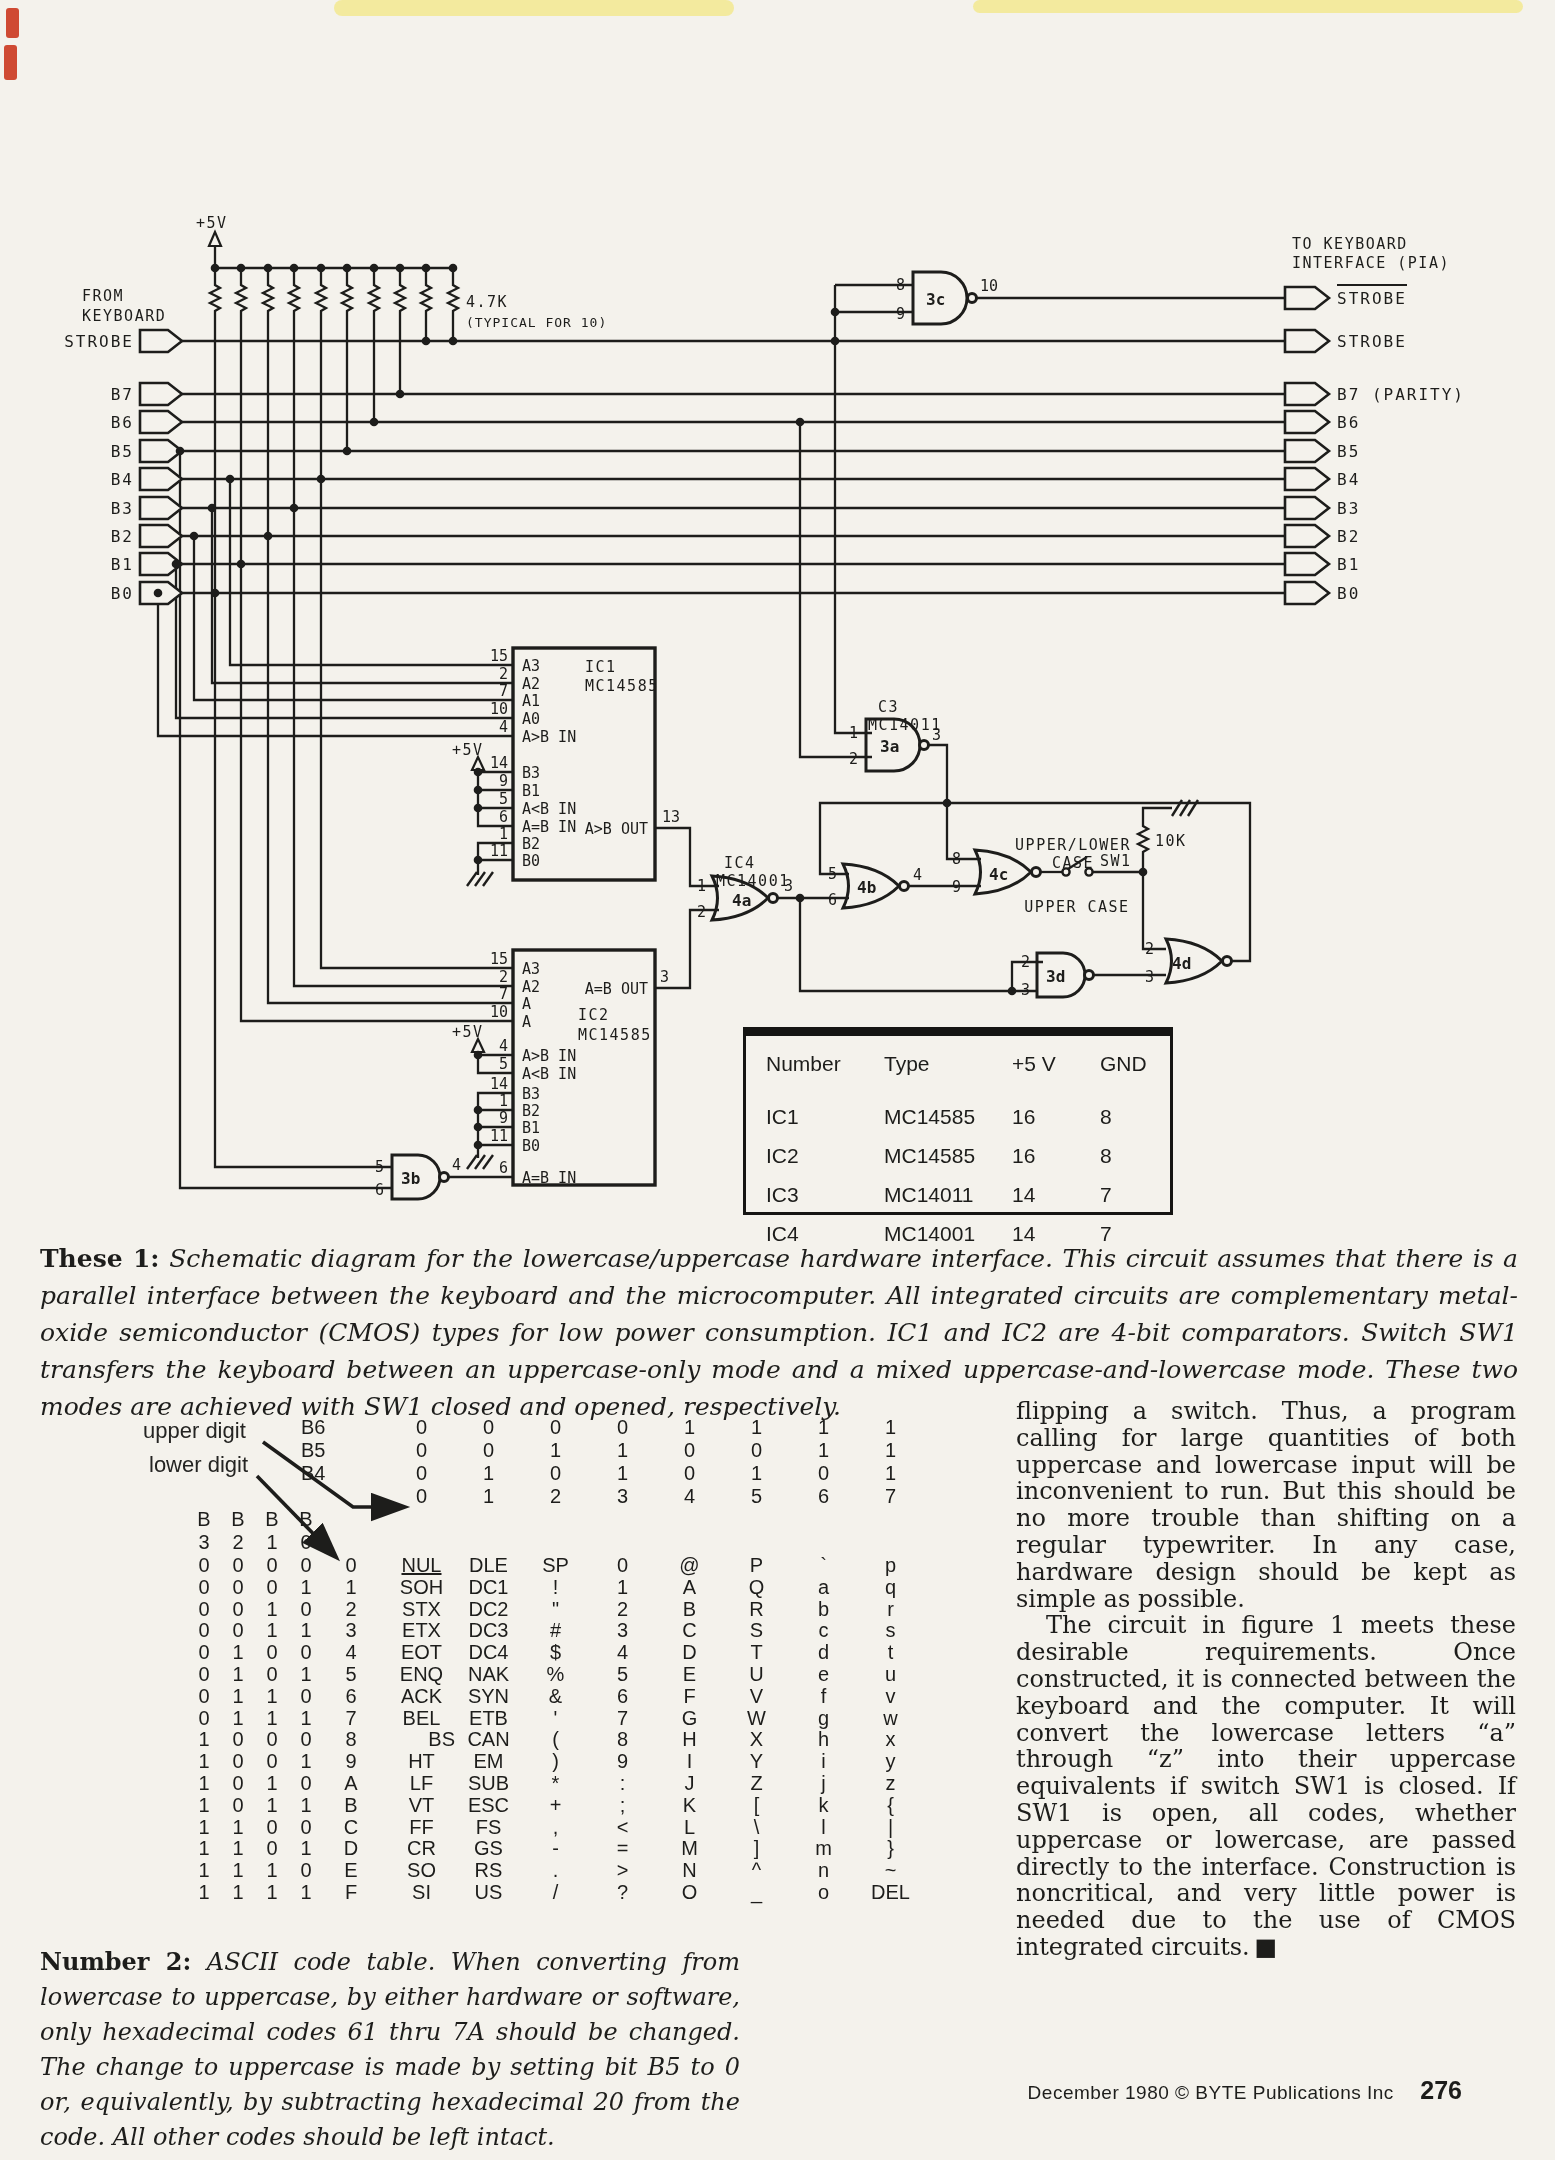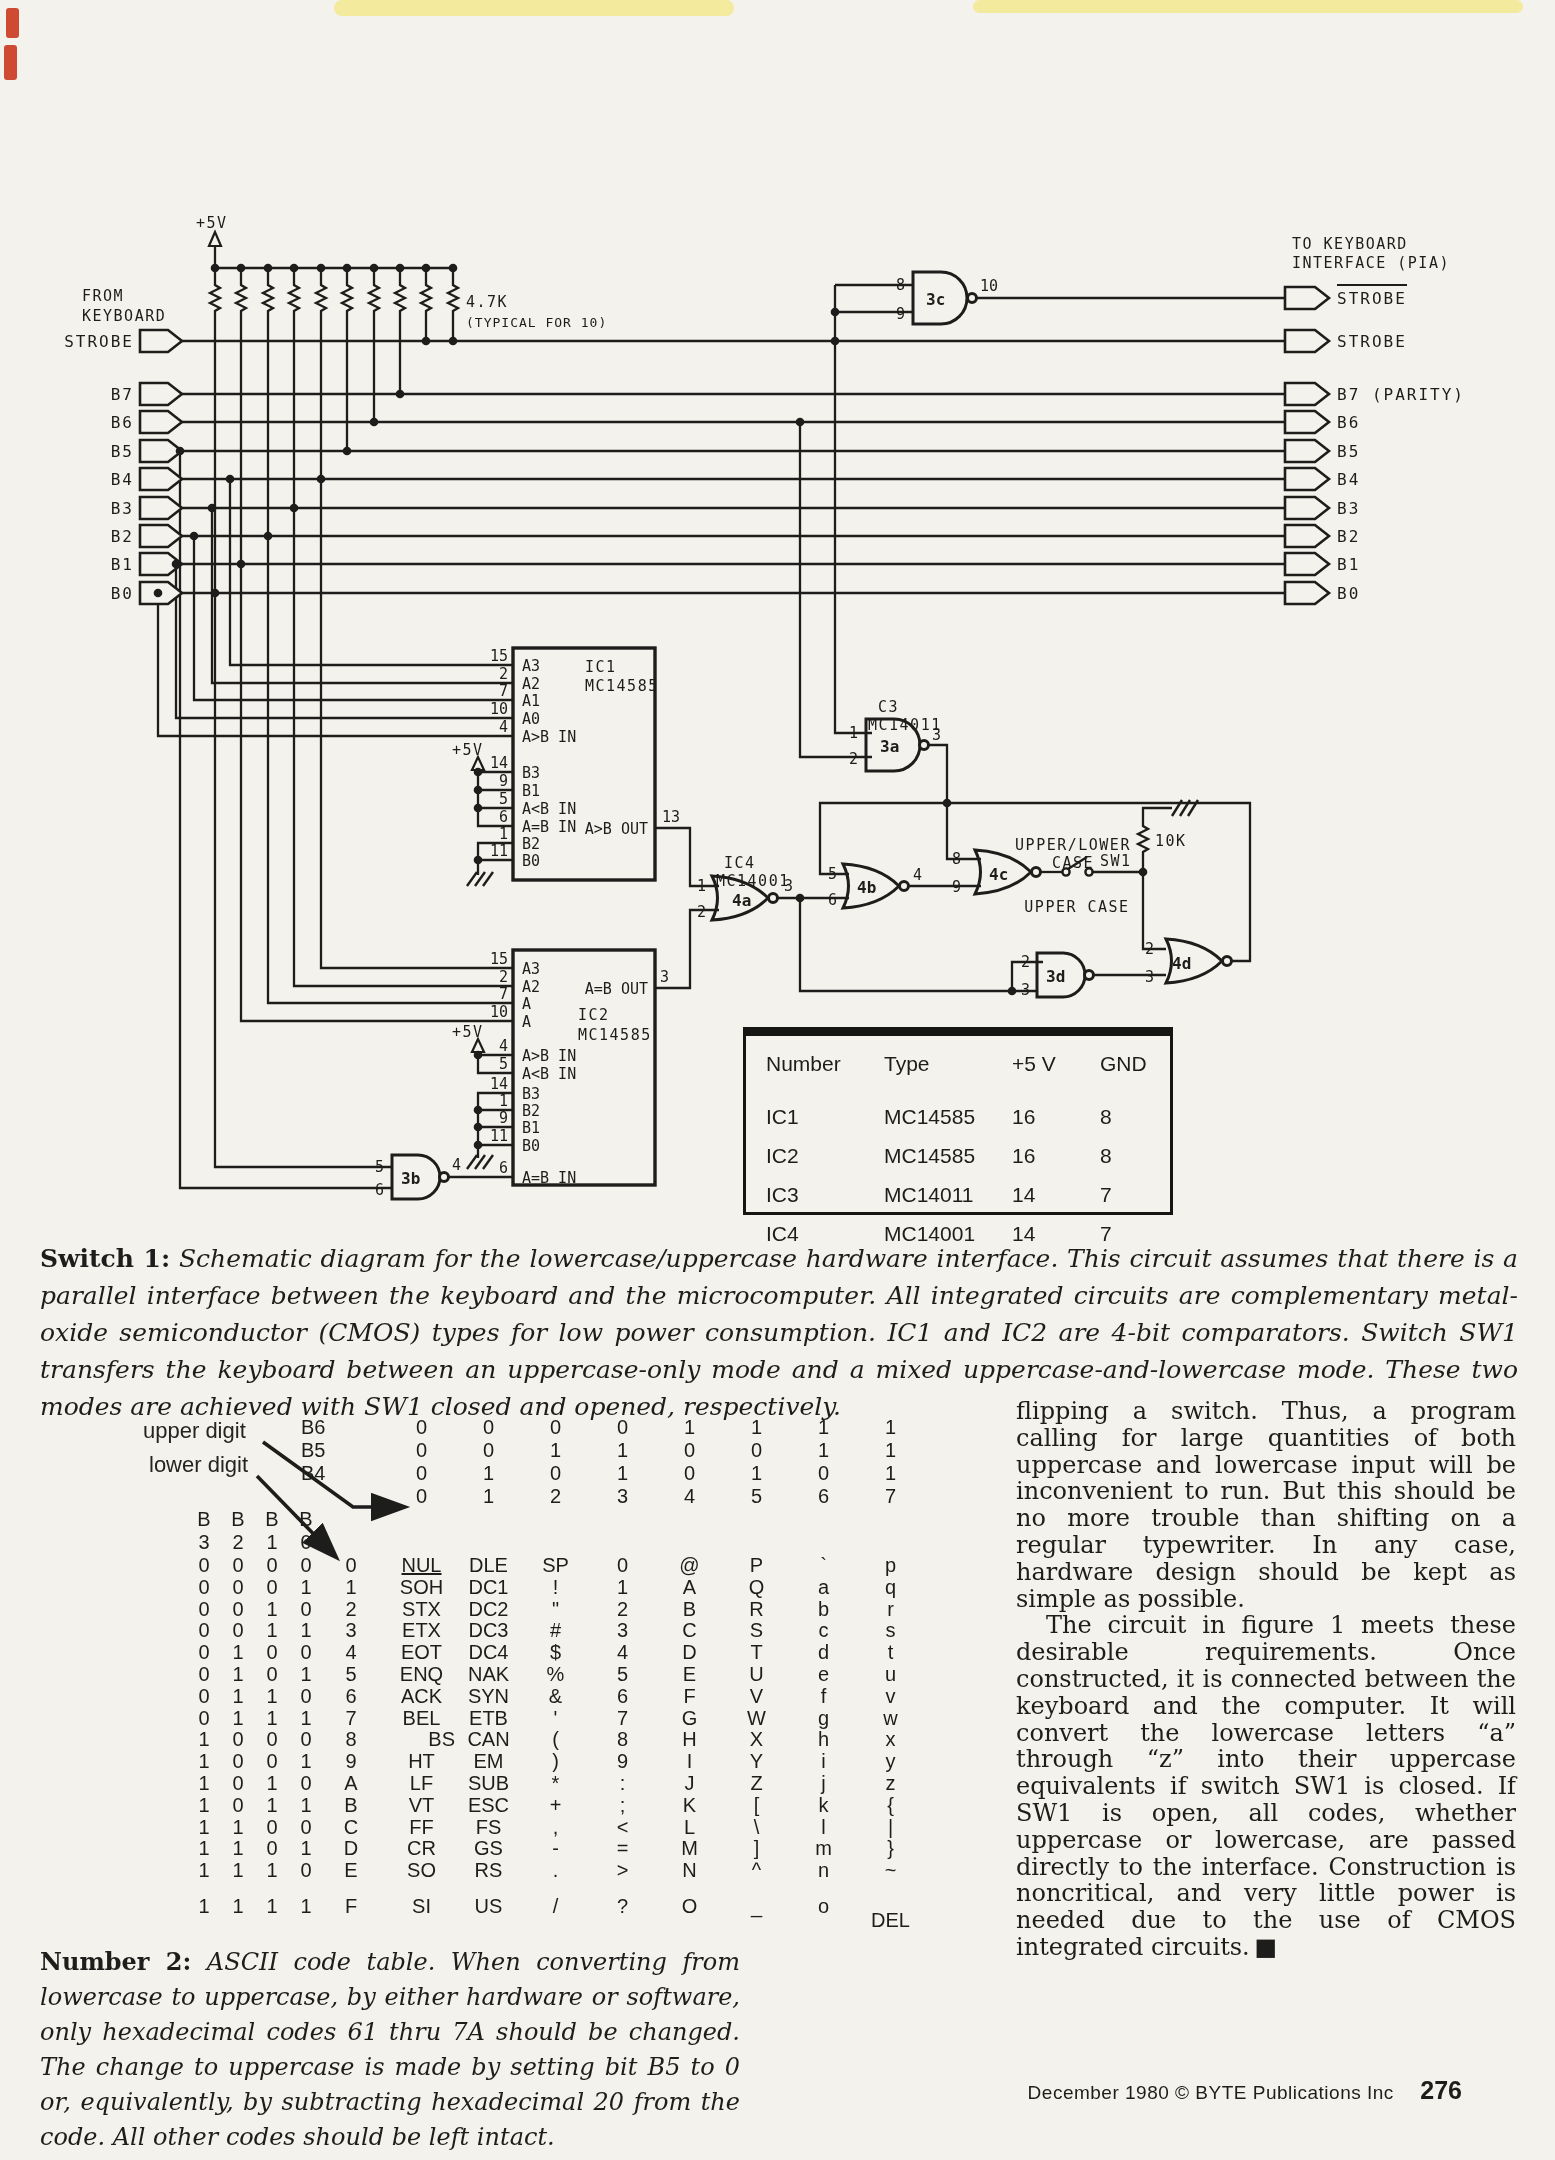--- a/index.html
+++ b/index.html
@@ -435,21 +435,21 @@
   </div>
   <div class="tgrid">
     <span class="cell">IC4</span>
       <span class="cell">MC14001</span>
       <span class="cell">14</span>
       <span class="cell">7</span>
   </div>
 </div>
 
 <div class="abs cap1">
-  <b>Switch 1:</b>
+  <b>These 1:</b>
   <i>Schematic diagram for the lowercase/uppercase hardware interface. This circuit assumes that there is a parallel interface between the keyboard and the microcomputer. All integrated circuits are complementary metal-oxide semiconductor (CMOS) types for low power consumption. IC1 and IC2 are 4-bit comparators. Switch SW1 transfers the keyboard between an uppercase-only mode and a mixed uppercase-and-lowercase mode. These two modes are achieved with SW1 closed and opened, respectively.</i>
 </div>
 
 <div class="abs fig2">
   <div class="pointer" style="left:18px;top:14px;">upper digit</div>
   <div class="pointer" style="left:24px;top:48px;">lower digit</div>
   <svg class="abs" style="left:0;top:0;" width="815" height="515" viewBox="0 0 815 515">
     <defs>
       <marker id="ah" markerWidth="12" markerHeight="10" refX="9" refY="4" orient="auto">
         <path d="M0 0 L11 4 L0 8 Z" fill="#1d1d1b"></path>
@@ -745,21 +745,21 @@
         <span style="grid-column: 3;">1</span>
         <span style="grid-column: 4;">1</span>
         <span style="grid-column: 5;">F</span>
         <span style="grid-column: 7;">SI</span>
         <span style="grid-column: 8;">US</span>
         <span style="grid-column: 9;">/</span>
         <span style="grid-column: 10;">?</span>
         <span style="grid-column: 11;">O</span>
         <span style="grid-column: 12;">_</span>
         <span style="grid-column: 13;">o</span>
-        <span style="grid-column: 14; margin-top: 28px;">DEL</span>
+        <span style="grid-column: 14;">DEL</span>
       </div>
     </div>
 </div>
 
 <div class="abs cap2">
   <b>Number 2:</b>
   <i>ASCII code table. When converting from lowercase to uppercase, by either hardware or software, only hexadecimal codes 61 thru 7A should be changed. The change to uppercase is made by setting bit B5 to 0 or, equivalently, by subtracting hexadecimal 20 from the code. All other codes should be left intact.</i>
 </div>
 
 <div class="abs article">

